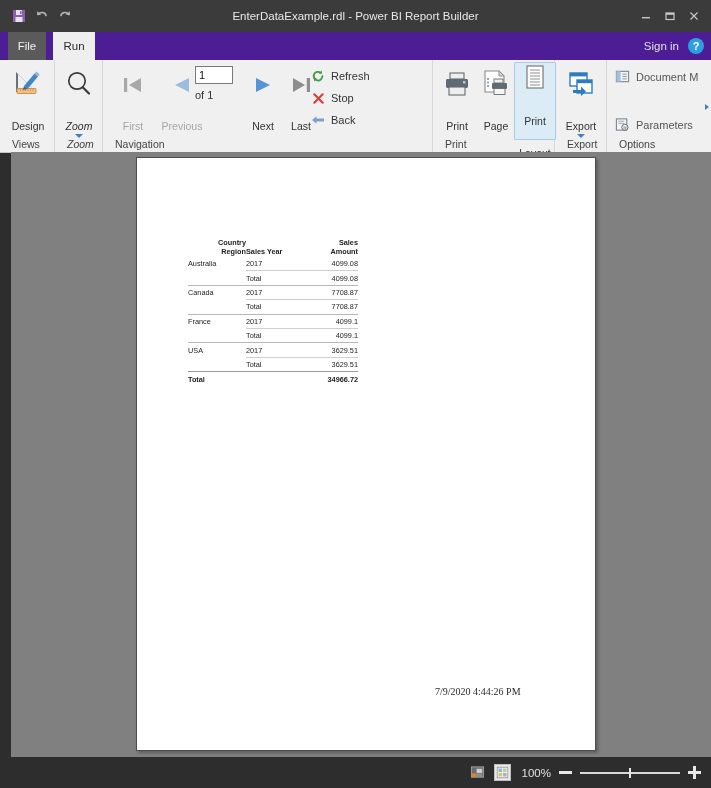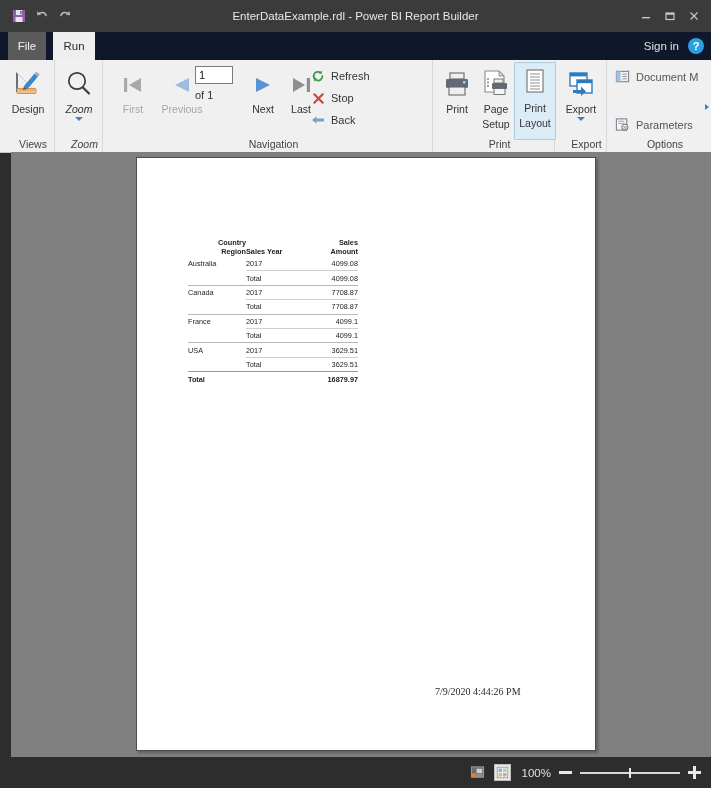--- a/index.html
+++ b/index.html
@@ -38,21 +38,21 @@
     width: 22px; height: 24px;
     display: flex; align-items: center; justify-content: center;
     color: #c8c8c8; font-size: 12px;
   }
   .winbtn svg { display: block; }
 
   
   .tabstrip {
     position: absolute; left: 0; top: 32px;
     width: 711px; height: 28px;
-    background: #0f172a;
+    background: #4c1d95;
   }
   .tab {
     position: absolute; top: 0; height: 28px;
     display: flex; align-items: center; justify-content: center;
     font-size: 11.5px;
   }
   .tab-file { left: 8px; width: 38px; background: #5a5a5a; color: #f2f2f2; }
   .tab-run  { left: 53px; width: 42px; background: #eeeeee; color: #2b2b2b; }
   .signin {
     position: absolute; right: 32px; top: 0; height: 28px;
@@ -74,32 +74,32 @@
     background: #f0f0f0;
     border-bottom: 1px solid #c6c6c6;
   }
   .rgroup {
     position: absolute; top: 0; height: 92px;
     border-right: 1px solid #d8d8d8;
     box-sizing: border-box;
   }
   .rgroup.nodiv { border-right: none; }
   .rgroup-label {
-    position: absolute; bottom: 2px; left: 6px; width: 100%;
-    text-align: center; font-size: 10.5px; color: #444;
+    position: absolute; bottom: 2px; left: 12px; width: 100%;
+    text-align: left; font-size: 10.5px; color: #444;
   }
   .big-btn {
     position: absolute; top: 4px;
     display: flex; flex-direction: column; align-items: center;
     width: 54px;
   }
   .big-btn .ico { height: 36px; display: flex; align-items: flex-end; justify-content: center; }
   .big-btn .lbl {
     font-size: 10.5px; color: #333; text-align: center;
-    line-height: 12px; margin-top: 3px;
+    line-height: 12px; margin-top: 20px;
   }
   .big-btn .lbl.dis { color: #a6a6a6; }
   .dropcaret {
     width: 0; height: 0; margin-top: 2px;
     border-left: 4px solid transparent;
     border-right: 4px solid transparent;
     border-top: 4px solid #4a7ebb;
   }
   .btn-selected {
     background: #dcecf7;
@@ -574,21 +574,21 @@
             <td class="cell-c">3629.51</td>
           </tr>
           <tr class="row-subline">
             <td class="cell-a"></td>
             <td class="cell-b">Total</td>
             <td class="cell-c">3629.51</td>
           </tr>
           <tr class="grandtotal">
             <td class="cell-a">Total</td>
             <td class="cell-b"></td>
-            <td class="cell-c">16879.97</td>
+            <td class="cell-c">34966.72</td>
           </tr>
         </tbody>
       </table>
 
       <div class="timestamp">7/9/2020 4:44:26 PM</div>
     </div>
   </div>
 
   <div class="statusbar">
     <div class="sb-inner">

